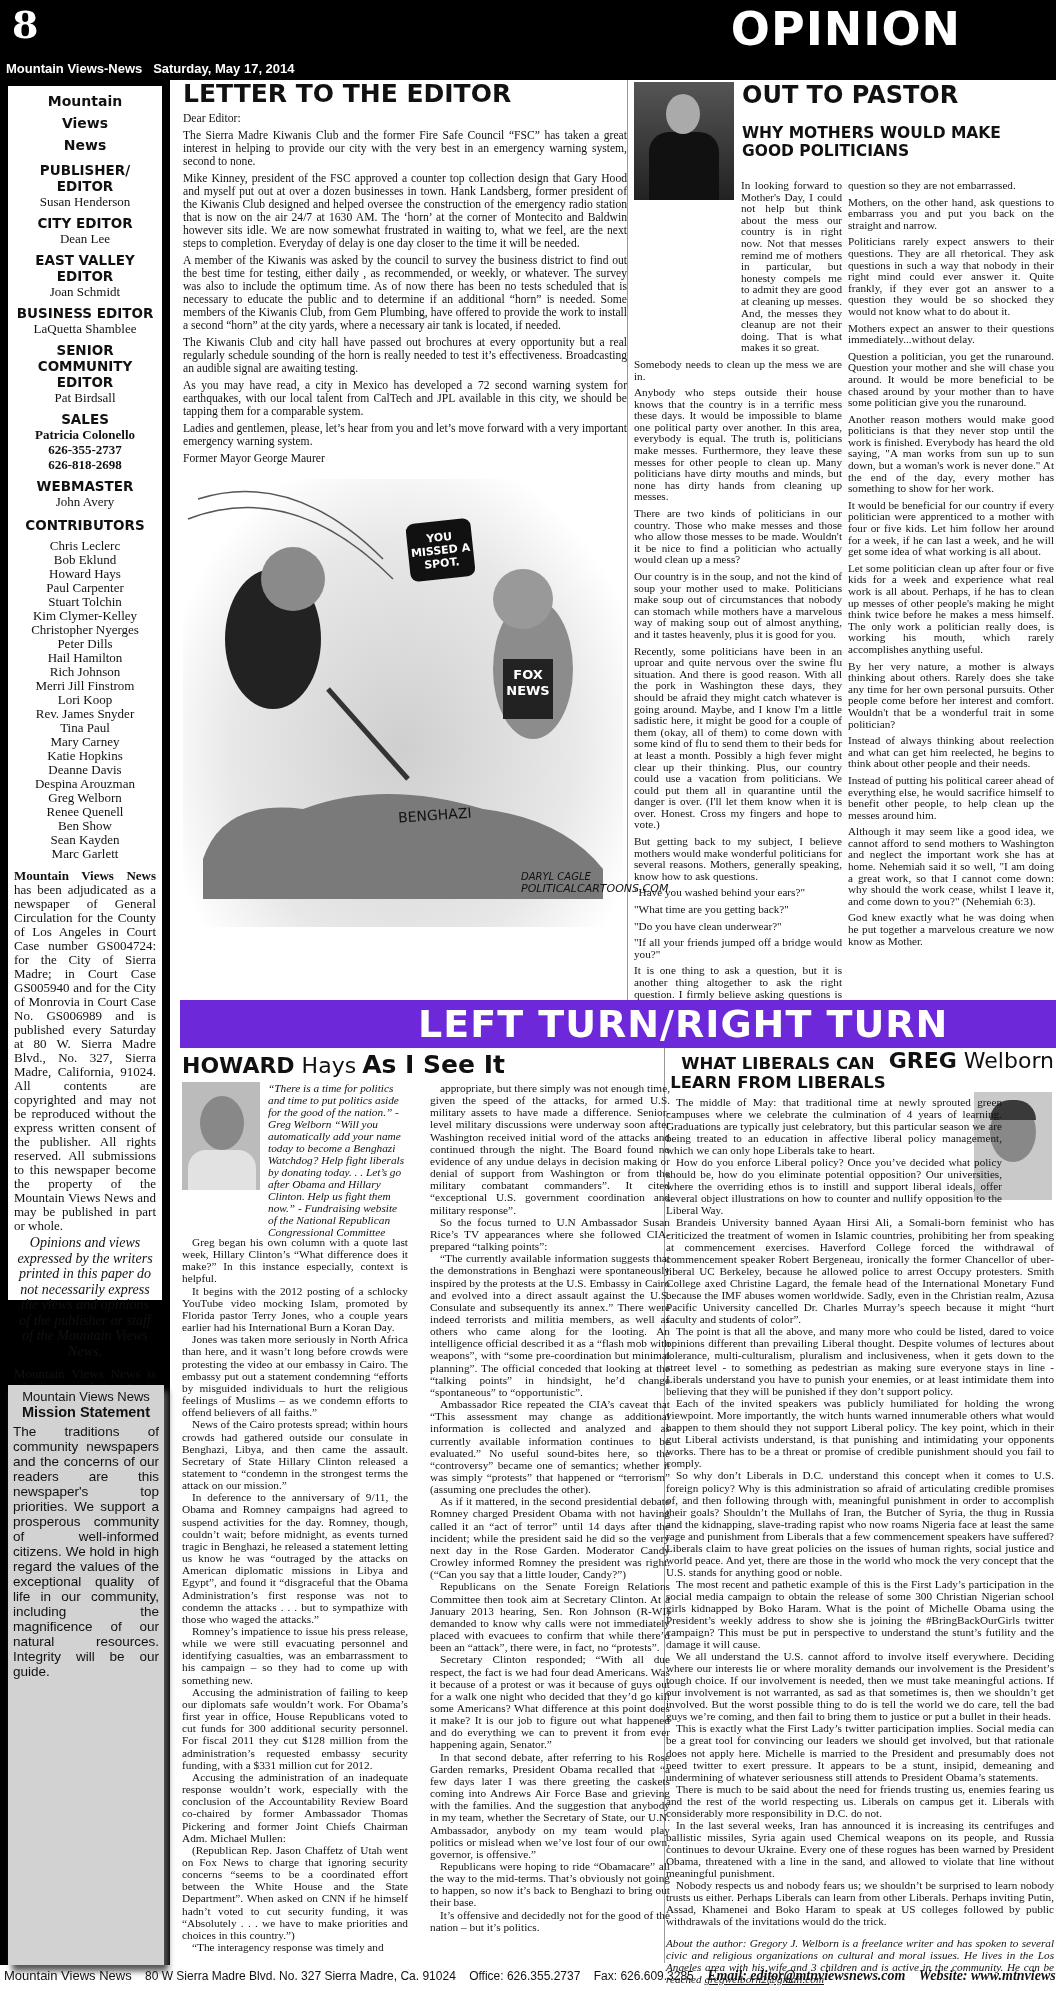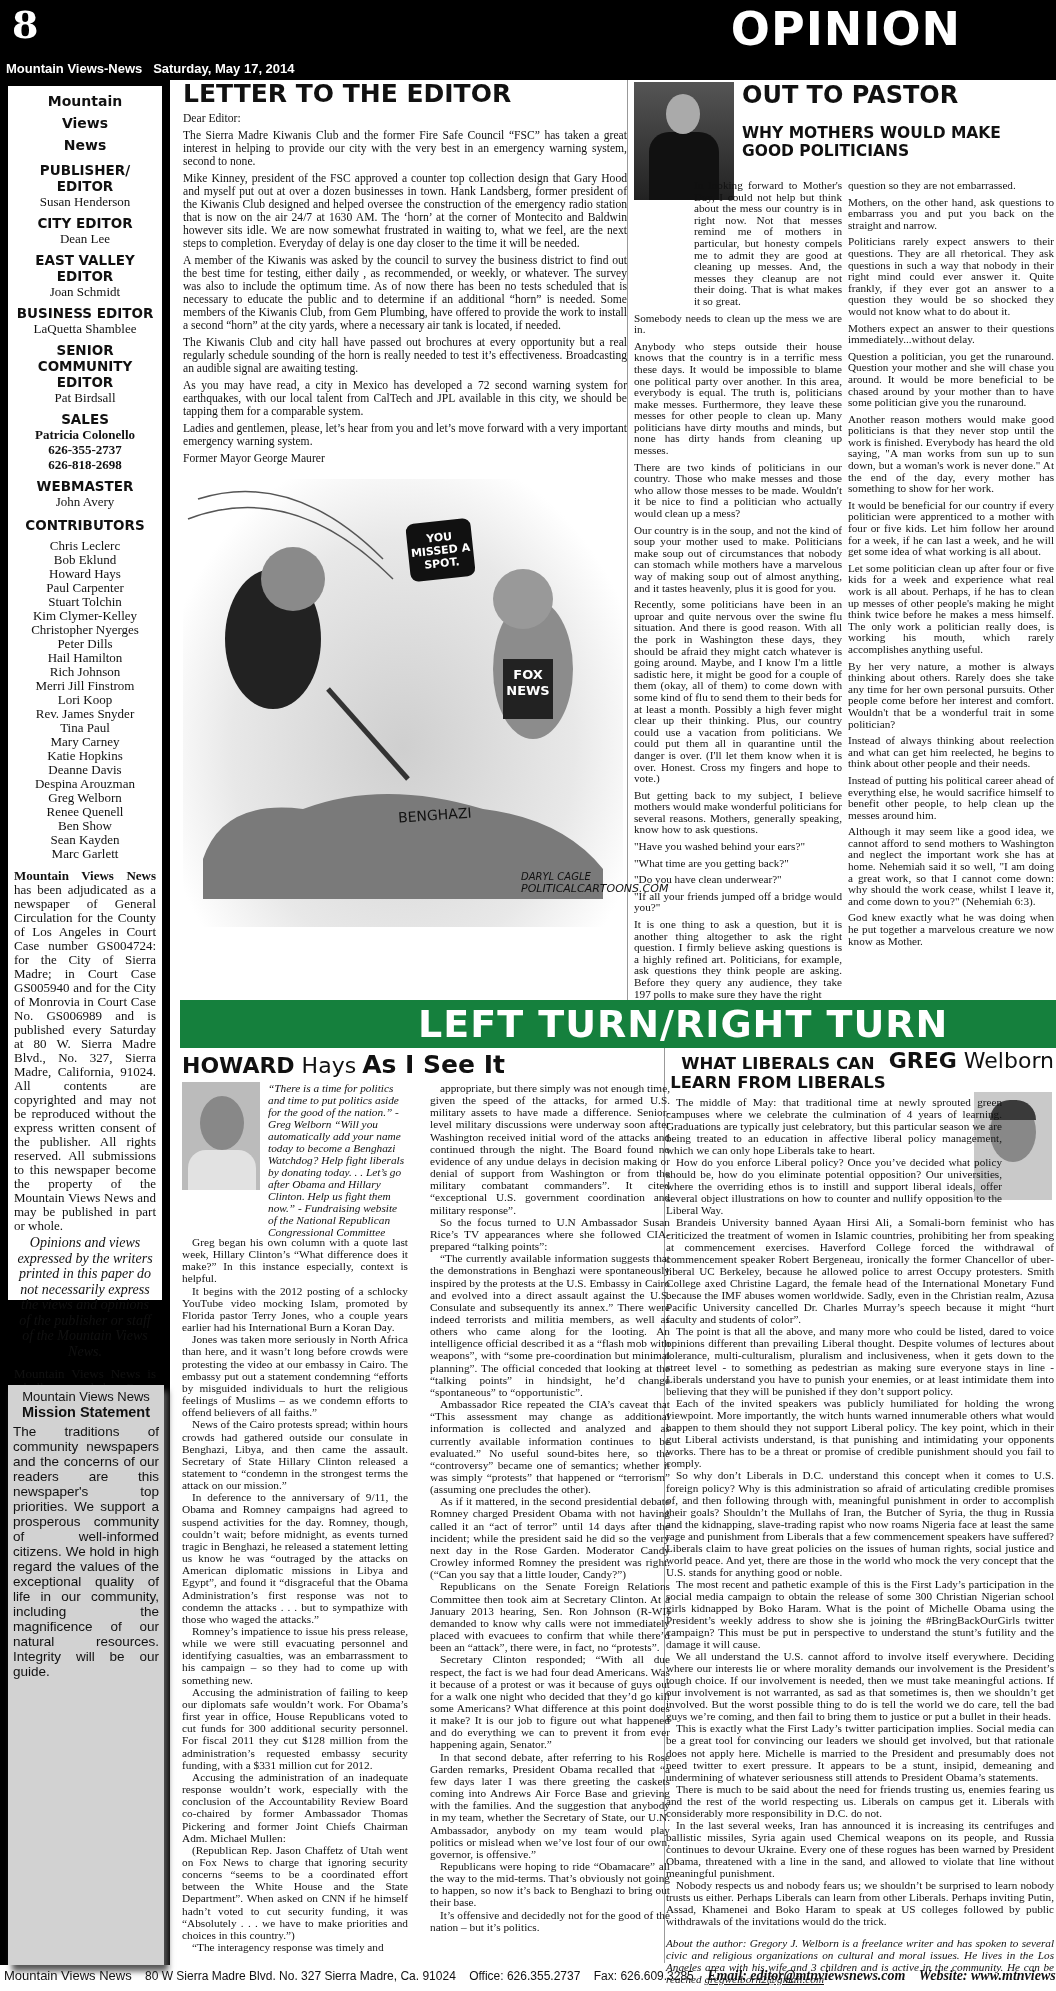--- a/index.html
+++ b/index.html
@@ -40,23 +40,23 @@
   .pastor-photo { position: absolute; left: 0; top: 2px; width: 100px; height: 118px; background: linear-gradient(180deg,#555,#222); }
   .pastor-photo .head { position: absolute; left: 32px; top: 12px; width: 34px; height: 40px; border-radius: 50%; background: #aaa; }
   .pastor-photo .body { position: absolute; left: 15px; top: 50px; width: 70px; height: 68px; background: #111; border-radius: 20px 20px 0 0; }
   .h-pastor { position: absolute; left: 108px; top: 2px; font-family: "DejaVu Sans", sans-serif; font-weight: bold; font-size: 24px; line-height: 26px; }
   .pastor-sub { position: absolute; left: 108px; top: 28px; font-family: "DejaVu Sans", sans-serif; font-style: italic; font-size: 13px; }
   .pastor-head2 { position: absolute; left: 108px; top: 44px; width: 310px; font-family: "DejaVu Sans", sans-serif; font-weight: bold; font-size: 15.5px; line-height: 18px; }
   .pcol { position: absolute; font-size: 11.2px; line-height: 11.6px; text-align: justify; }
   .pcol p { margin-bottom: 5px; }
   .pcol1 { left: 0; top: 100px; width: 208px; }
   .pcol2 { left: 214px; top: 100px; width: 206px; }
-  .pcol1 p.first { margin-left: 60px; }
-
-  .ltrt-bar { position: absolute; left: 180px; top: 1000px; width: 876px; height: 48px; background: #15803d; color: #fff; }
+  .pcol1 p.first { margin-left: 107px; }
+
+  .ltrt-bar { position: absolute; left: 180px; top: 1000px; width: 876px; height: 48px; background: #6d28d9; color: #fff; }
   .ltrt-bar span { position: absolute; left: 238px; top: 2px; font-family: "DejaVu Sans", sans-serif; font-weight: bold; font-size: 38px; letter-spacing: 1px; }
 
   .hays { position: absolute; left: 180px; top: 1048px; width: 485px; height: 915px; border-right: 1px solid #999; }
   .hays-title { position: absolute; left: 2px; top: 2px; font-family: "DejaVu Sans", sans-serif; font-size: 22px; }
   .hays-title b { font-weight: bold; }
   .hays-title .asi { font-weight: bold; font-size: 25px; margin-left: 6px; }
   .hays-photo { position: absolute; left: 2px; top: 34px; width: 78px; height: 108px; background: #bbb; }
   .hays-photo .face { position: absolute; left: 18px; top: 14px; width: 44px; height: 54px; border-radius: 50%; background: #888; }
   .hays-photo .shirt { position: absolute; left: 6px; top: 68px; width: 68px; height: 40px; background: #e2e2e2; border-radius: 18px 18px 0 0; }
   .hays-quote { position: absolute; left: 2px; top: 34px; width: 225px; font-style: italic; font-size: 11.3px; line-height: 12px; }

